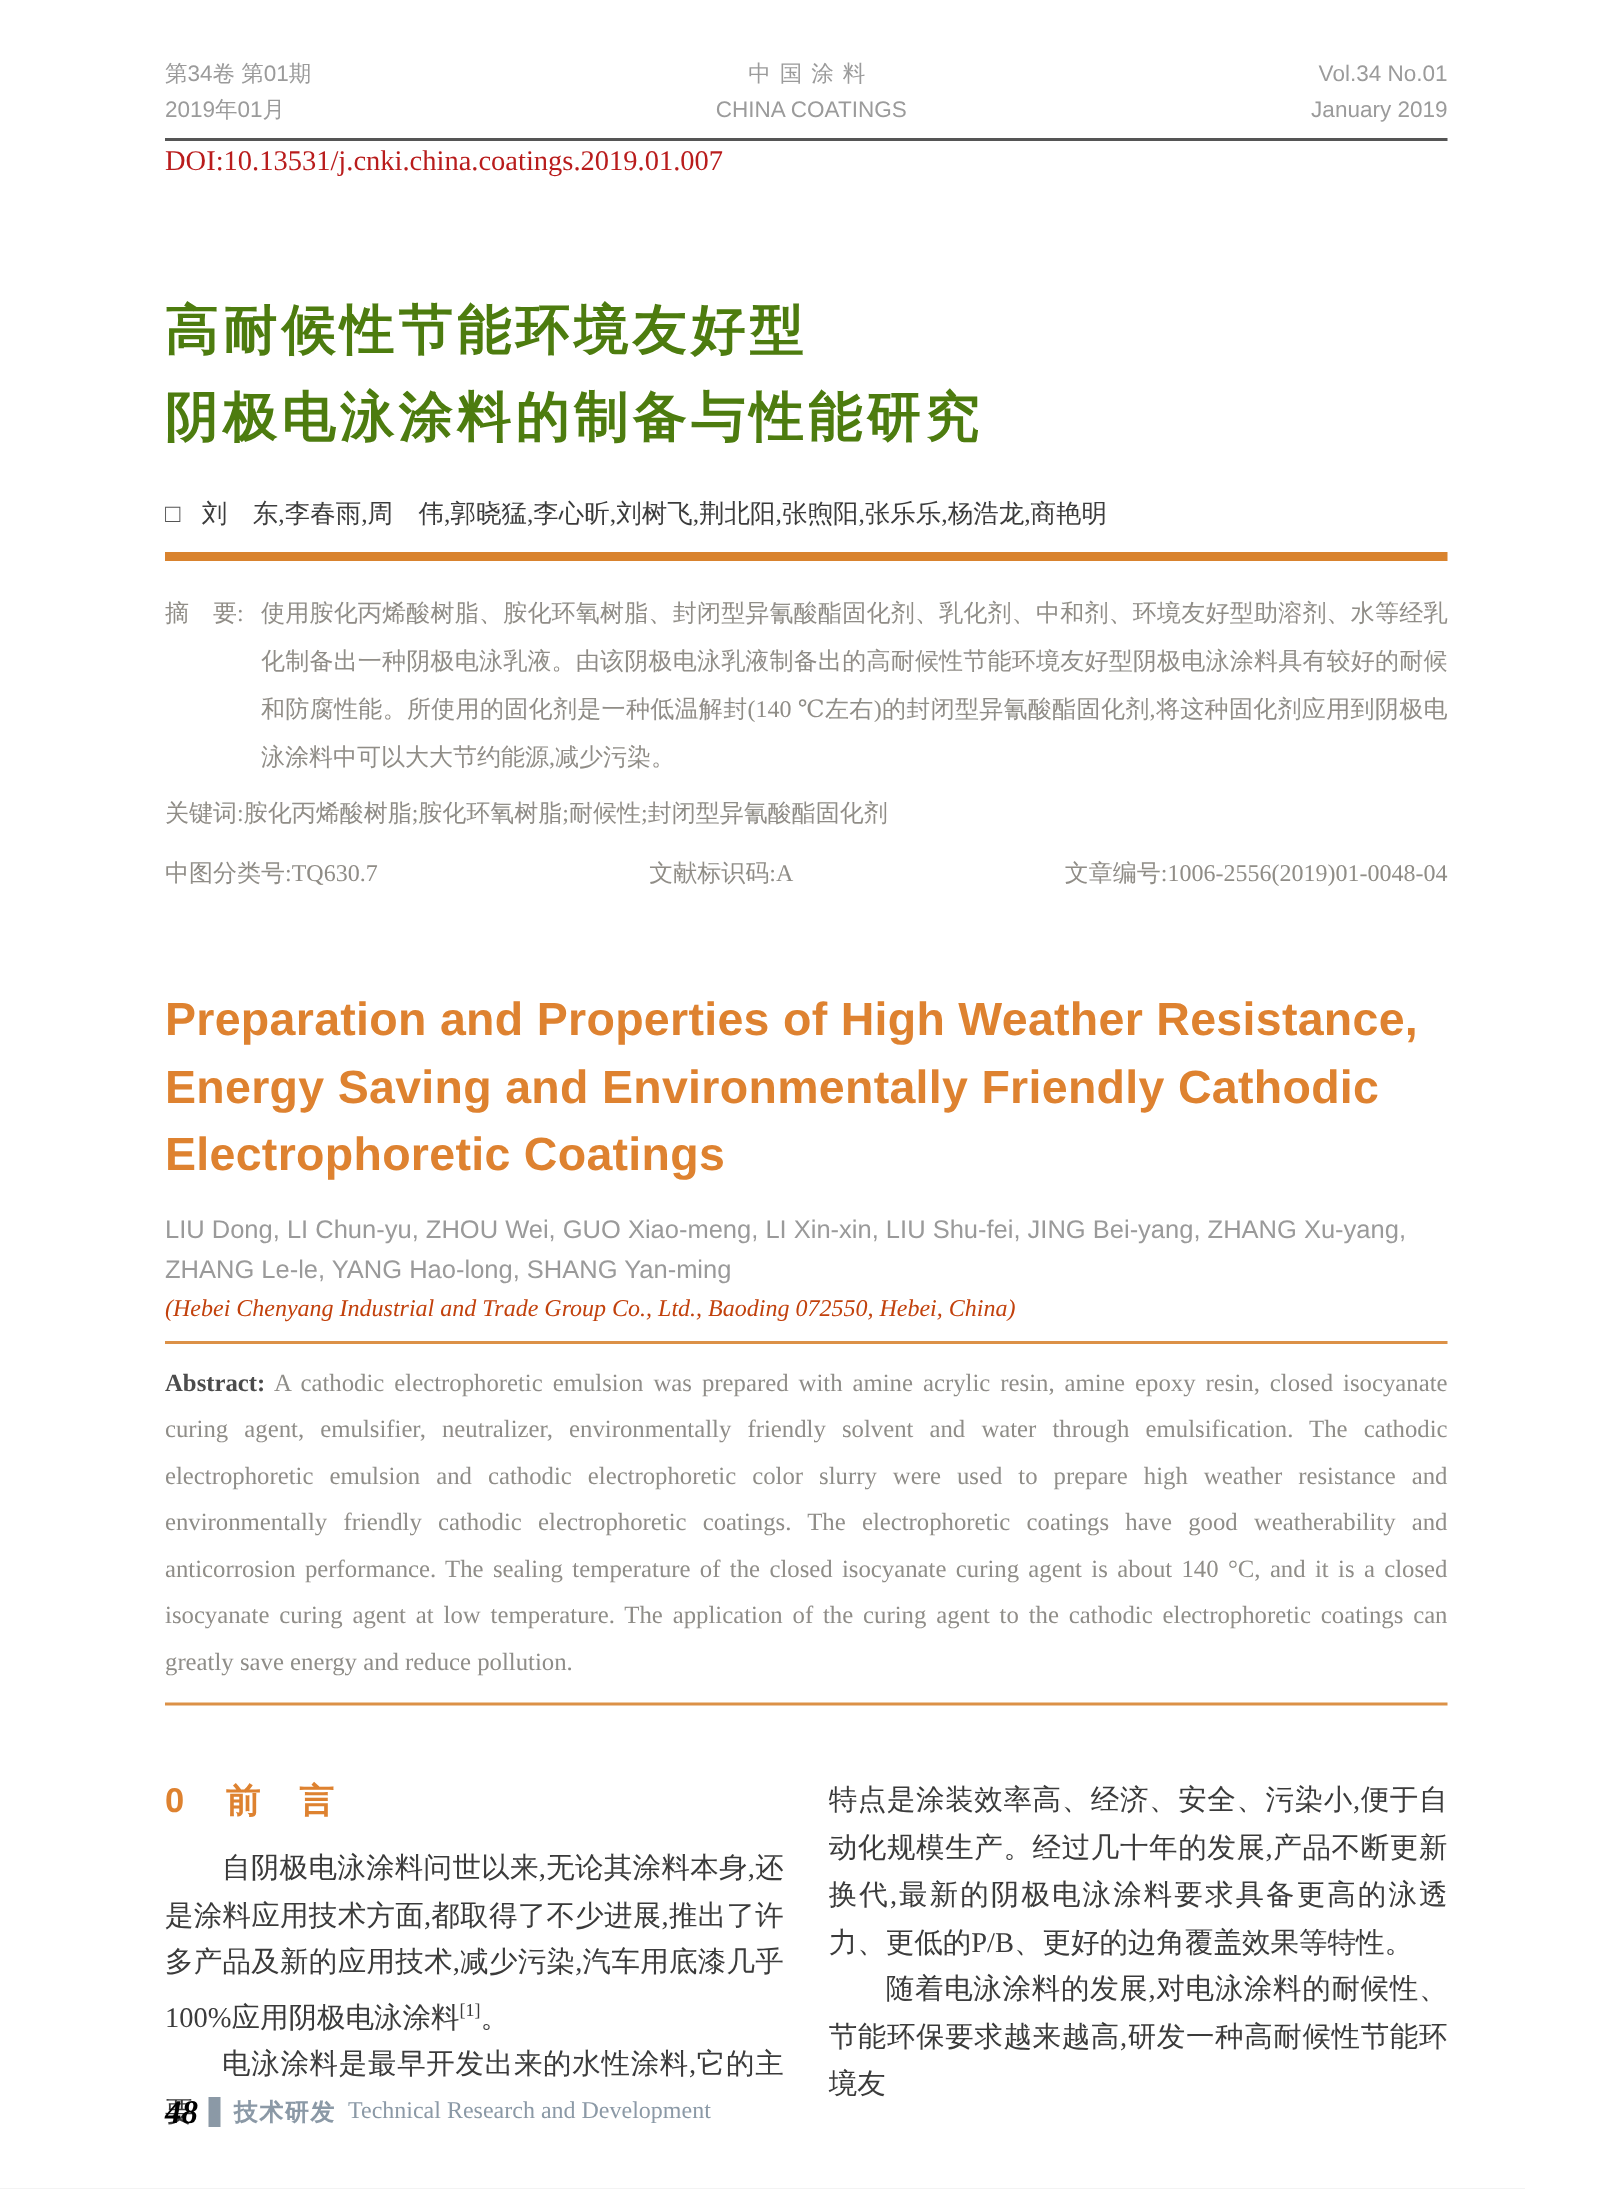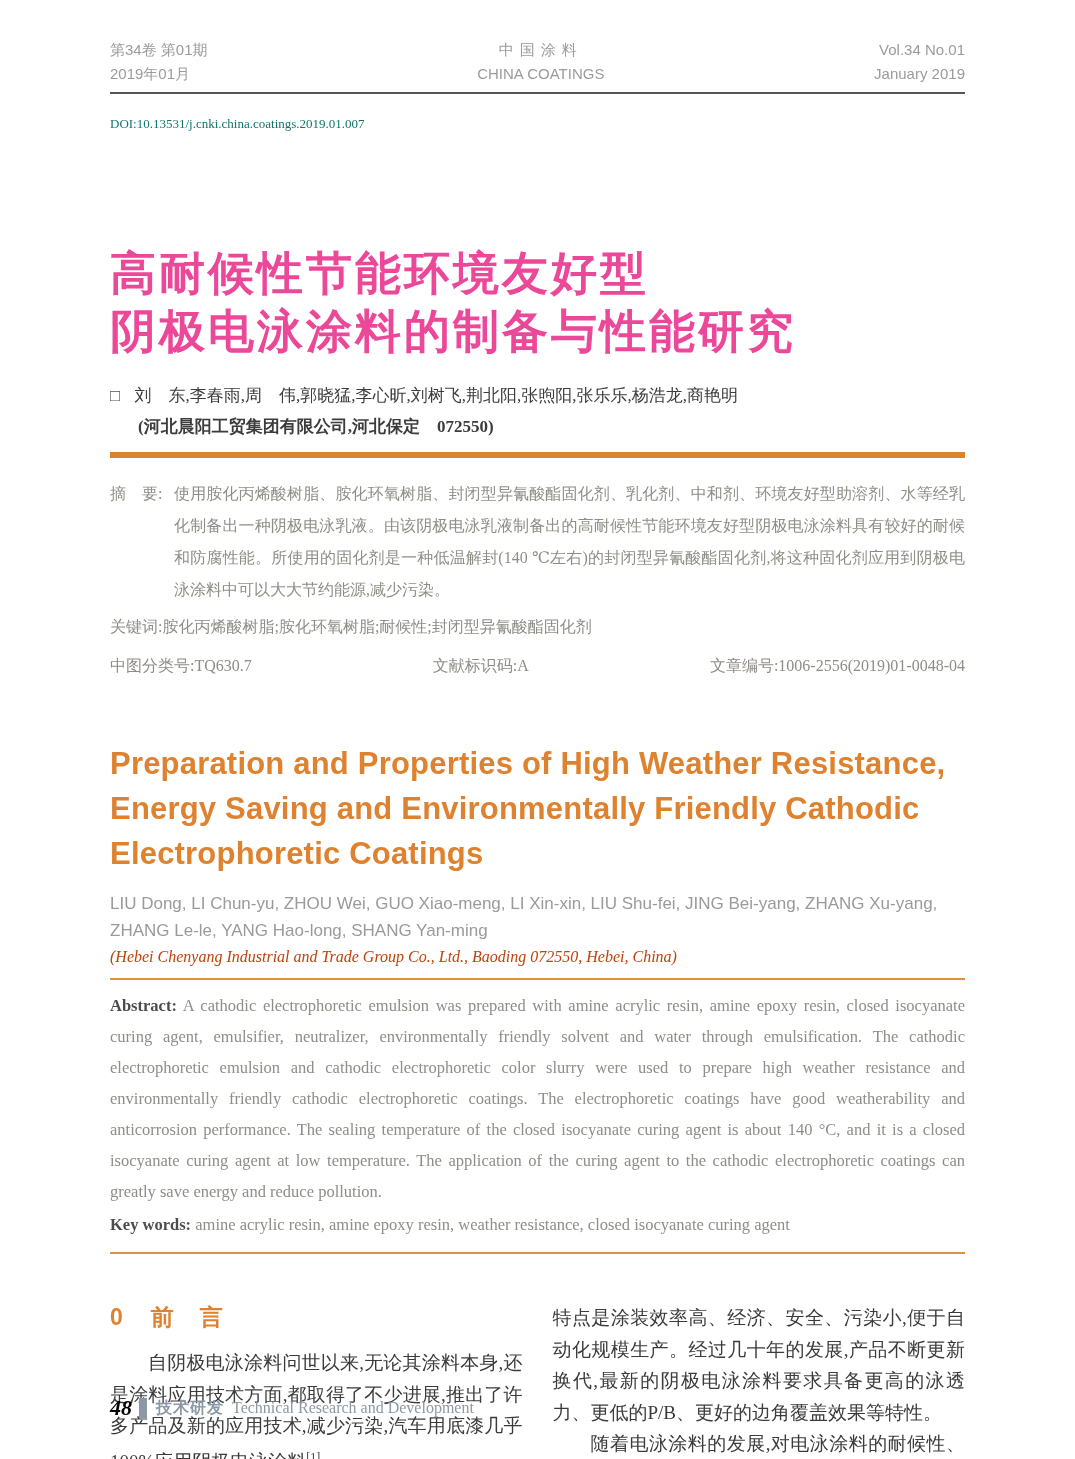--- a/index.html
+++ b/index.html
@@ -17,25 +17,25 @@
   .sans { font-family:"Liberation Sans","DejaVu Sans",sans-serif; }
 
   
   .jheader { display:flex; justify-content:space-between; align-items:center;
     font-size:15px; line-height:24px; color:#9b9b9b; }
   .jheader .col { white-space:nowrap; }
   .jheader .center { text-align:center; }
   .jheader .right { text-align:right; }
   .jheader .cn { letter-spacing:6px; }
   .header-rule { border:none; border-top:2px solid #555; margin:6px 0 0 0; }
-  .doi { font-size:13px; color:#0f766e; margin-top:22px; }
+  .doi { font-size:19px; color:#b91c1c; margin-top:3px; }
 
   
-  .title-cn { margin-top:112px; font-weight:bold; font-size:46px; line-height:58px;
-    color:#ec4899; letter-spacing:3px; }
+  .title-cn { margin-top:72px; font-weight:bold; font-size:36px; line-height:58px;
+    color:#4d7c0f; letter-spacing:3px; }
 
   
   .authors-cn { margin-top:24px; font-size:17px; color:#3c3c3c; }
   .authors-cn .marker { margin-right:10px; color:#555; }
   .affil-cn { margin-top:8px; margin-left:28px; font-size:17px; font-weight:bold; color:#3c3c3c; }
   .thick-bar { height:6px; background:#d9832e; margin-top:14px; }
 
   
   .abs-cn { position:relative; margin-top:20px; font-size:16px; line-height:32px;
     color:#908d87; text-align:justify; padding-left:64px; }
@@ -99,21 +99,20 @@
 
   <div class="title-cn sans">
     <div>高耐候性节能环境友好型</div>
     <div>阴极电泳涂料的制备与性能研究</div>
   </div>
 
   <div class="authors-cn">
     <span class="marker">□</span>
     <span>刘　东,李春雨,周　伟,郭晓猛,李心昕,刘树飞,荆北阳,张煦阳,张乐乐,杨浩龙,商艳明</span>
   </div>
-  <div class="affil-cn">(河北晨阳工贸集团有限公司,河北保定　072550)</div>
 
   <div class="thick-bar"></div>
 
   <div class="abs-cn">
     <span class="lbl">摘　要:</span>
     <span>使用胺化丙烯酸树脂、胺化环氧树脂、封闭型异氰酸酯固化剂、乳化剂、中和剂、环境友好型助溶剂、水等经乳化制备出一种阴极电泳乳液。由该阴极电泳乳液制备出的高耐候性节能环境友好型阴极电泳涂料具有较好的耐候和防腐性能。所使用的固化剂是一种低温解封(140 ℃左右)的封闭型异氰酸酯固化剂,将这种固化剂应用到阴极电泳涂料中可以大大节约能源,减少污染。</span>
   </div>
   <div class="kw-cn">
     <span>关键词:</span><span>胺化丙烯酸树脂;胺化环氧树脂;耐候性;封闭型异氰酸酯固化剂</span>
   </div>
@@ -130,23 +129,20 @@
   </div>
 
   <div class="authors-en sans">LIU Dong, LI Chun-yu, ZHOU Wei, GUO Xiao-meng, LI Xin-xin, LIU Shu-fei, JING Bei-yang, ZHANG Xu-yang, ZHANG Le-le, YANG Hao-long, SHANG Yan-ming</div>
   <div class="affil-en">(Hebei Chenyang Industrial and Trade Group Co., Ltd., Baoding 072550, Hebei, China)</div>
 
   <hr class="thin-rule">
 
   <div class="abs-en">
     <span class="lbl">Abstract:</span><span> A cathodic electrophoretic emulsion was prepared with amine acrylic resin, amine epoxy resin, closed isocyanate curing agent, emulsifier, neutralizer, environmentally friendly solvent and water through emulsification. The cathodic electrophoretic emulsion and cathodic electrophoretic color slurry were used to prepare high weather resistance and environmentally friendly cathodic electrophoretic coatings. The electrophoretic coatings have good weatherability and anticorrosion performance. The sealing temperature of the closed isocyanate curing agent is about 140 °C, and it is a closed isocyanate curing agent at low temperature. The application of the curing agent to the cathodic electrophoretic coatings can greatly save energy and reduce pollution.</span>
   </div>
-  <div class="kw-en">
-    <span class="lbl">Key words:</span><span> amine acrylic resin, amine epoxy resin, weather resistance, closed isocyanate curing agent</span>
-  </div>
 
   <hr class="thin-rule">
 
   <div class="columns">
     <div class="colm">
       <div class="sec-head sans">
         <span class="num">0</span><span class="word">前言</span>
       </div>
       <p class="body-p indent">
         <span>自阴极电泳涂料问世以来,无论其涂料本身,还是涂料应用技术方面,都取得了不少进展,推出了许多产品及新的应用技术,减少污染,汽车用底漆几乎100%应用阴极电泳涂料</span><sup>[1]</sup><span>。</span>

